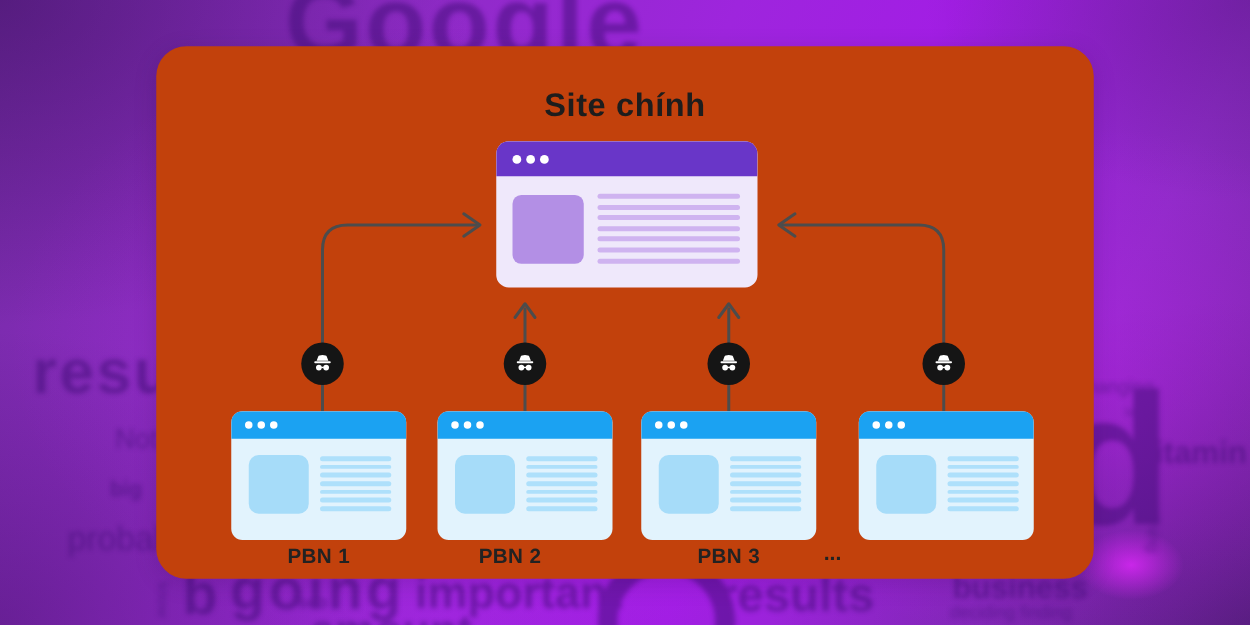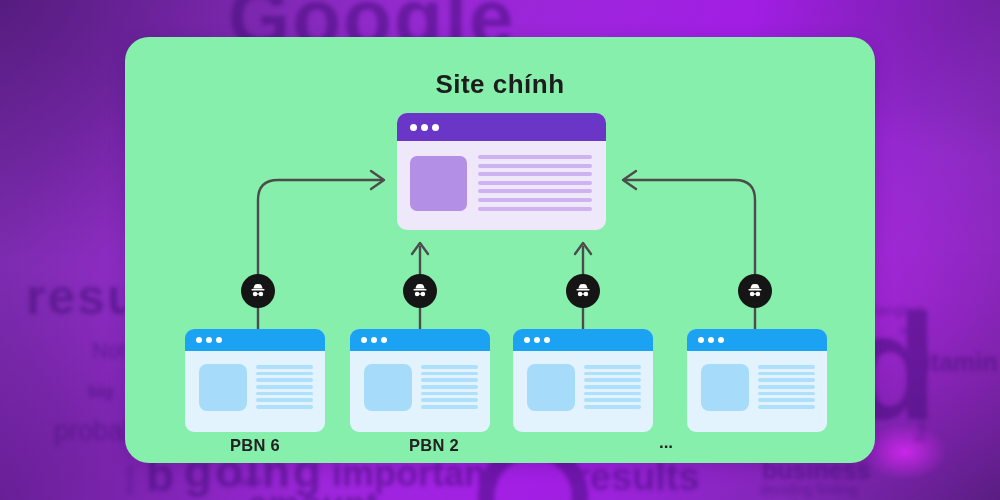--- a/index.html
+++ b/index.html
@@ -38,21 +38,21 @@
   .bw14{left:910px;top:350px;font-size:25px;font-weight:600;}
   .bw15{left:916px;top:372px;font-size:13px;writing-mode:vertical-rl;}
   .bw16{left:862px;top:302px;font-size:15px;}
   .bw17{left:900px;top:326px;font-size:10px;}
   .bw18{left:228px;top:-22px;font-size:80px;font-weight:700;letter-spacing:2px;}
   .bw19{left:846px;top:292px;font-size:150px;font-weight:700;}
 
   
   .card{
     position:absolute;left:125px;top:37px;width:750px;height:426px;
-    background:#86efac;border-radius:24px;z-index:2;
+    background:#c2410c;border-radius:24px;z-index:2;
     box-shadow:0 4px 18px rgba(40,5,70,.18);
   }
   .title{
     position:absolute;left:0;top:32px;width:100%;text-align:center;
     font-size:26px;font-weight:600;color:#1d1d1d;letter-spacing:.5px;
   }
 
   
   .arrows{position:absolute;left:0;top:0;width:750px;height:426px;}
   .arrows path{fill:none;stroke-width:2.4px;stroke-linecap:round;stroke-linejoin:round;}
@@ -82,21 +82,21 @@
 
   
   .spy{position:absolute;top:237px;width:34px;height:34px;border-radius:50%;
        display:flex;align-items:center;justify-content:center;}
   .spy svg{width:24px;height:24px;}
   .spy1{left:116px;} .spy2{left:278px;} .spy3{left:441px;} .spy4{left:613px;}
 
   
   .lbl{position:absolute;top:399px;width:140px;text-align:center;
        font-size:16.5px;font-weight:600;color:#222;letter-spacing:.3px;}
-  .l1{left:60px;} .l2{left:239px;} .l3{left:388px;} .l4{left:562px;}
+  .l1{left:60px;} .l2{left:213px;} .l3{left:388px;} .l4{left:562px;}
   .ellipsis{position:absolute;top:396px;left:516px;width:50px;text-align:center;
        font-size:17px;font-weight:700;color:#222;}
 </style>
 </head>
 <body>
 
 <div class="stage">
 
   <div class="wordcloud" style="color: rgb(63, 12, 118);">
     <span class="bw bw1">results</span>
@@ -266,18 +266,19 @@
           <g fill="#ffffff">
         <path d="M8.6 6.2 L7.3 9.6 H16.7 L15.4 6.2 Q15 5 12 5 Q9 5 8.6 6.2 Z"></path>
         <rect x="5.4" y="9.9" width="13.2" height="1.6" rx="0.8"></rect>
         <circle cx="9.1" cy="15" r="2.3"></circle>
             <circle cx="14.9" cy="15" r="2.3"></circle>
         <rect x="11" y="14.4" width="2" height="1.1"></rect>
       </g>
         </svg>
     </div>
 
-    <div class="lbl l1">PBN 6</div>
+    <div class="lbl l1">PBN 1</div>
     <div class="lbl l2">PBN 2</div>
+    <div class="lbl l3">PBN 3</div>
     <div class="ellipsis">...</div>
 
   </div>
 </div>
 
 </body></html>

